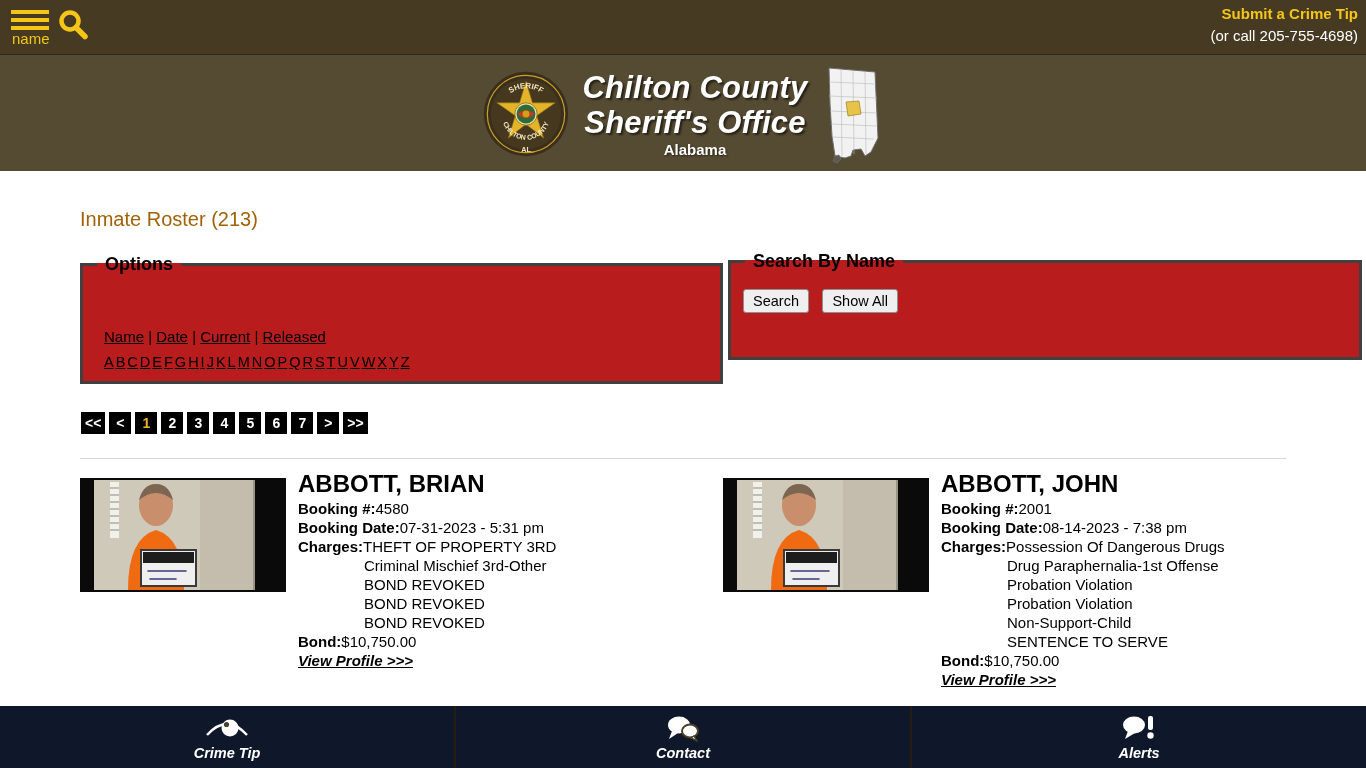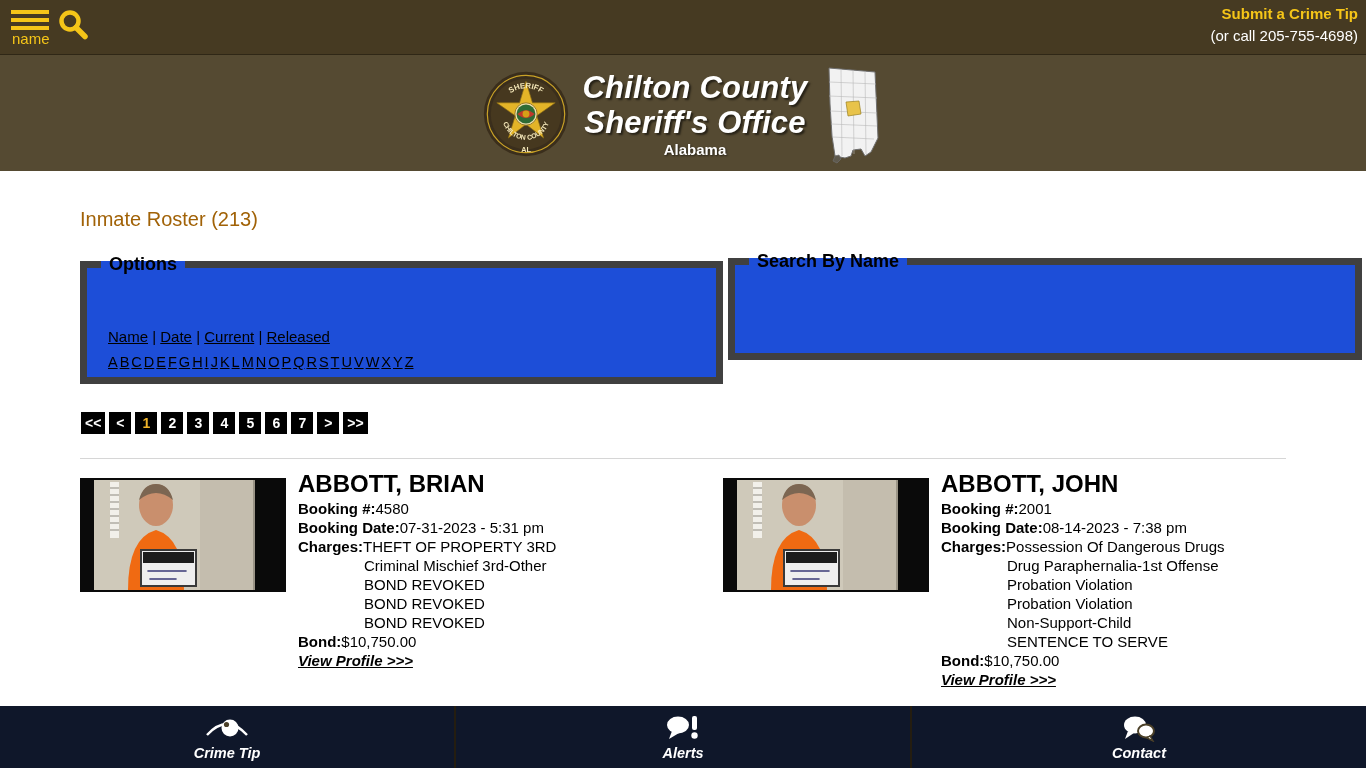--- a/index.html
+++ b/index.html
@@ -91,23 +91,23 @@
 
   
   .page-title {
     position: absolute; left: 80px; top: 208px;
     font-size: 20px; font-weight: normal; color: #a16207;
   }
 
   fieldset.panel {
     position: absolute;
     margin: 0;
-    border: 7px solid #404040;
+    border: 3px solid #404040;
     padding: 0;
-    background: #1d4ed8;
+    background: #b91c1c;
   }
   fieldset.panel > legend {
     font-size: 18px; font-weight: bold; color: #000;
     padding: 0 8px; margin-left: 14px;
   }
   .panel-options { left: 80px; top: 254px; width: 643px; height: 130px; }
   .panel-search  { left: 728px; top: 251px; width: 634px; height: 109px; }
 
   .opt-body { padding: 10px 0 0 21px; }
   .opt-row1 { font-size: 15px; line-height: 22px; color: #000; margin-top: 41px; }
@@ -320,20 +320,24 @@
       <span class="opt-sep">|</span>
       <a>Released</a>
     </div>
     <div class="opt-row2 alpha" id="alpha-row"><a>A</a><a>B</a><a>C</a><a>D</a><a>E</a><a>F</a><a>G</a><a>H</a><a>I</a><a>J</a><a>K</a><a>L</a><a>M</a><a>N</a><a>O</a><a>P</a><a>Q</a><a>R</a><a>S</a><a>T</a><a>U</a><a>V</a><a>W</a><a>X</a><a>Y</a><a>Z</a></div>
   </div>
 </fieldset>
 
 <fieldset class="panel panel-search">
   <legend>Search By Name</legend>
   <div class="search-body">
+    <div class="btn-row">
+      <button class="sbtn">Search</button>
+      <button class="sbtn">Show All</button>
+    </div>
   </div>
 </fieldset>
 
 <div class="pager" id="pager">
     <a class="pg">&lt;&lt;</a>
     <a class="pg">&lt;</a>
     <a class="pg active">1</a>
     <a class="pg">2</a>
     <a class="pg">3</a>
     <a class="pg">4</a>
@@ -439,34 +443,34 @@
         <circle cx="25" cy="13" r="8.5" fill="#ffffff"></circle>
         <circle cx="21.5" cy="9.5" r="2.6" fill="#4b4028"></circle>
       </svg>
     </div>
     <div class="flabel">Crime Tip</div>
   </div>
 
   <div class="fcell">
     <div class="ficon">
       <svg width="40" height="28" viewBox="0 0 40 28">
+        <ellipse cx="16" cy="11" rx="11" ry="8.5" fill="#ffffff"></ellipse>
+        <path d="M9,17 L6,25 L15,19 Z" fill="#ffffff"></path>
+        <ellipse cx="27" cy="17" rx="8" ry="6.5" fill="#ffffff" stroke="#4b4028" stroke-width="2"></ellipse>
+        <path d="M31,22 L34,27 L28,24 Z" fill="#ffffff" stroke="#4b4028" stroke-width="1.4"></path>
+      </svg>
+    </div>
+    <div class="flabel">Contact</div>
+  </div>
+
+  <div class="fcell">
+    <div class="ficon">
+      <svg width="40" height="28" viewBox="0 0 40 28">
         <ellipse cx="15" cy="11" rx="11" ry="8.5" fill="#ffffff"></ellipse>
         <path d="M9,17 L6,25 L16,19 Z" fill="#ffffff"></path>
         <rect x="29" y="2" width="5" height="14" rx="2" fill="#ffffff"></rect>
         <circle cx="31.5" cy="21.5" r="3.2" fill="#ffffff"></circle>
       </svg>
     </div>
     <div class="flabel">Alerts</div>
   </div>
 
-  <div class="fcell">
-    <div class="ficon">
-      <svg width="40" height="28" viewBox="0 0 40 28">
-        <ellipse cx="16" cy="11" rx="11" ry="8.5" fill="#ffffff"></ellipse>
-        <path d="M9,17 L6,25 L15,19 Z" fill="#ffffff"></path>
-        <ellipse cx="27" cy="17" rx="8" ry="6.5" fill="#ffffff" stroke="#4b4028" stroke-width="2"></ellipse>
-        <path d="M31,22 L34,27 L28,24 Z" fill="#ffffff" stroke="#4b4028" stroke-width="1.4"></path>
-      </svg>
-    </div>
-    <div class="flabel">Contact</div>
-  </div>
-
 </div>
 
 </body></html>

